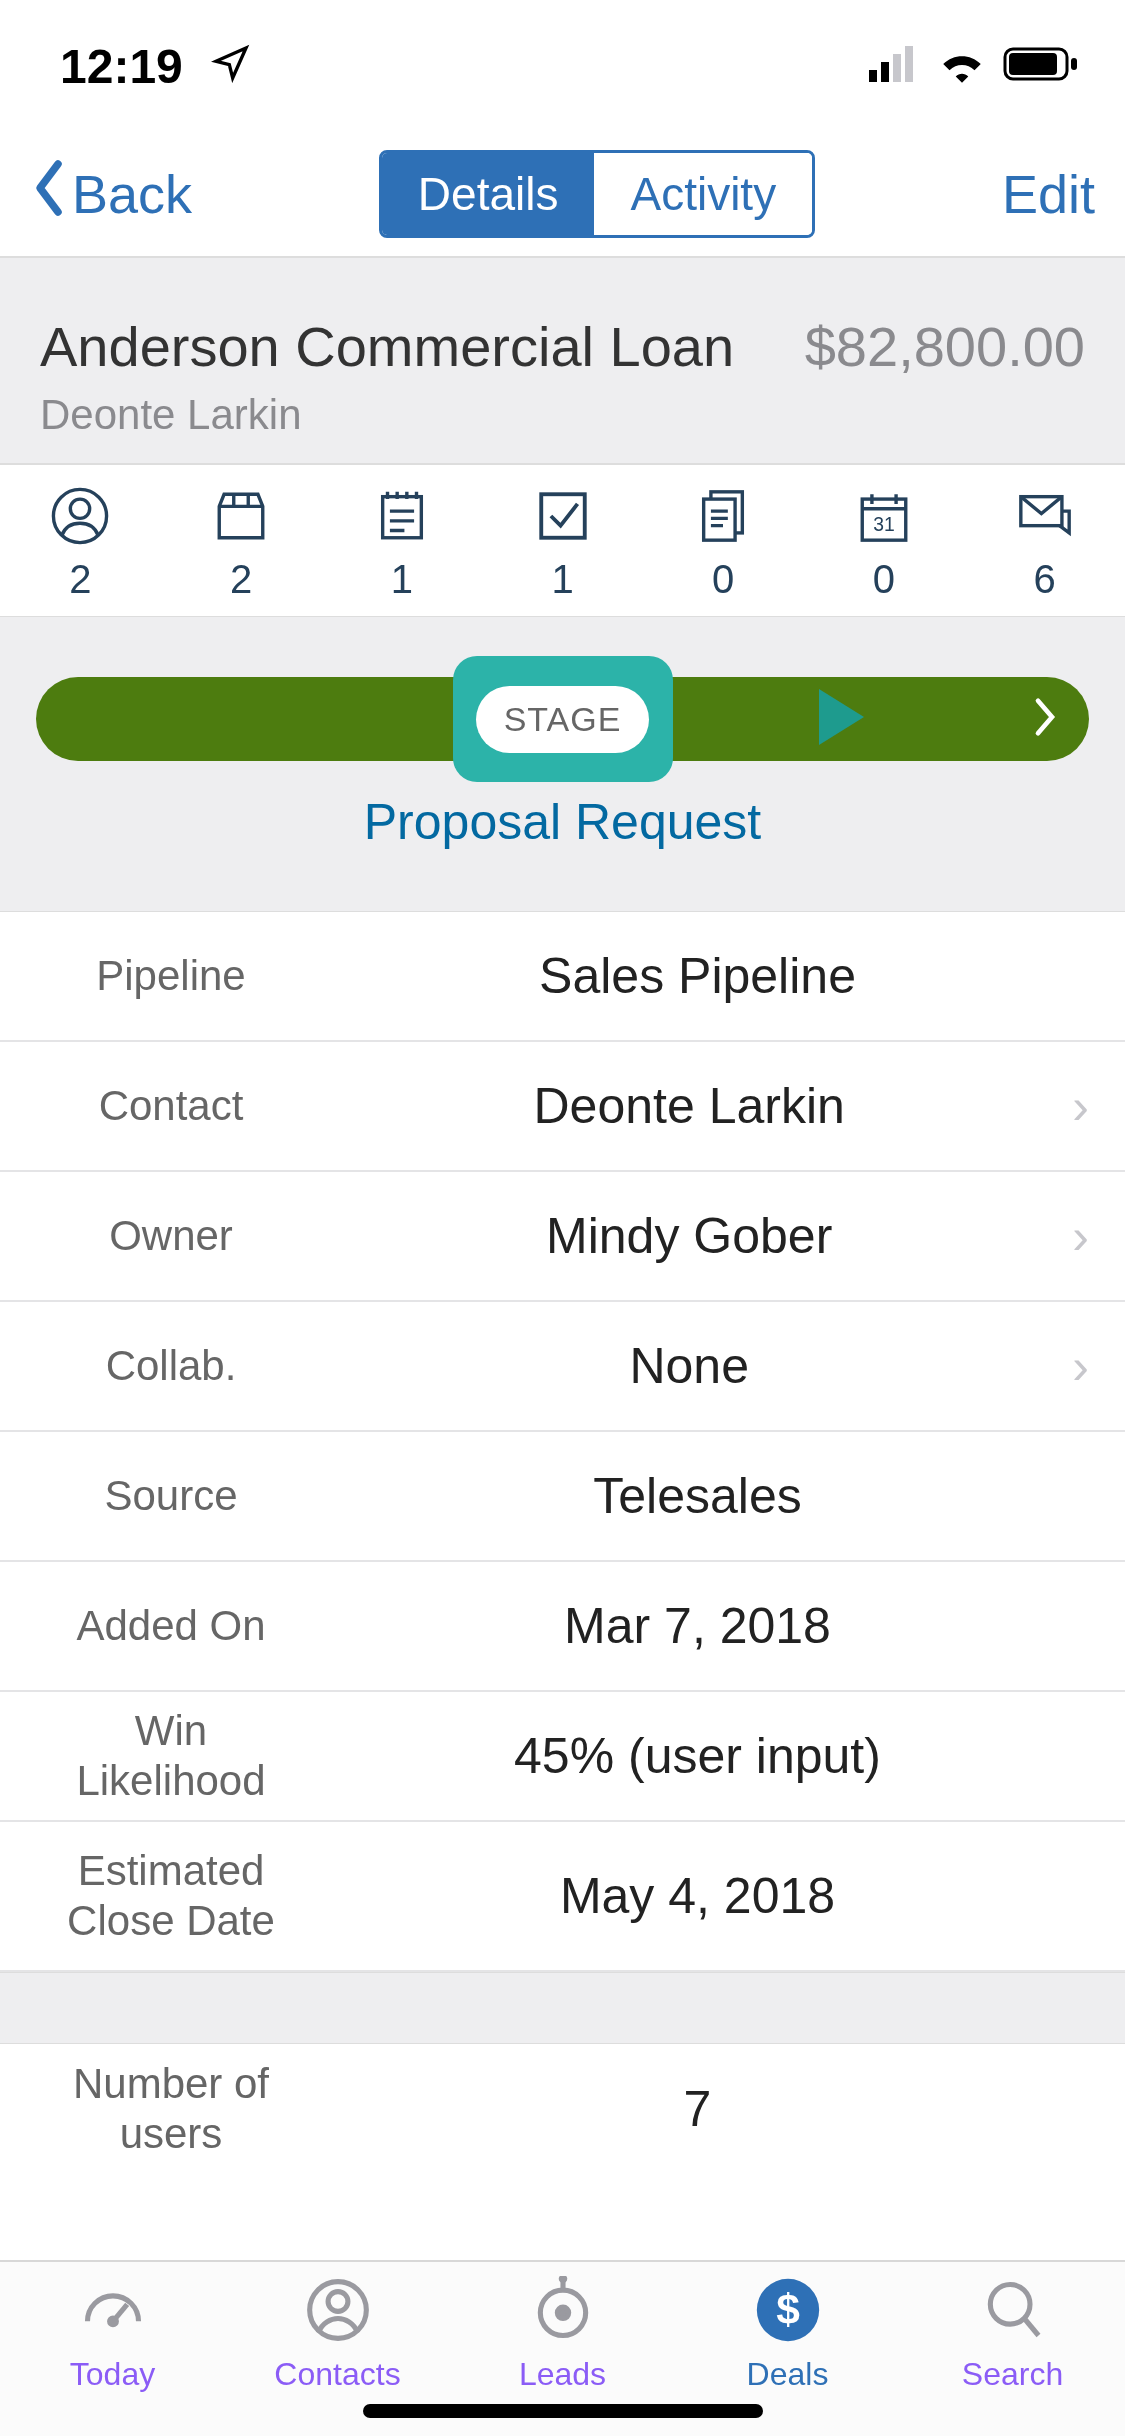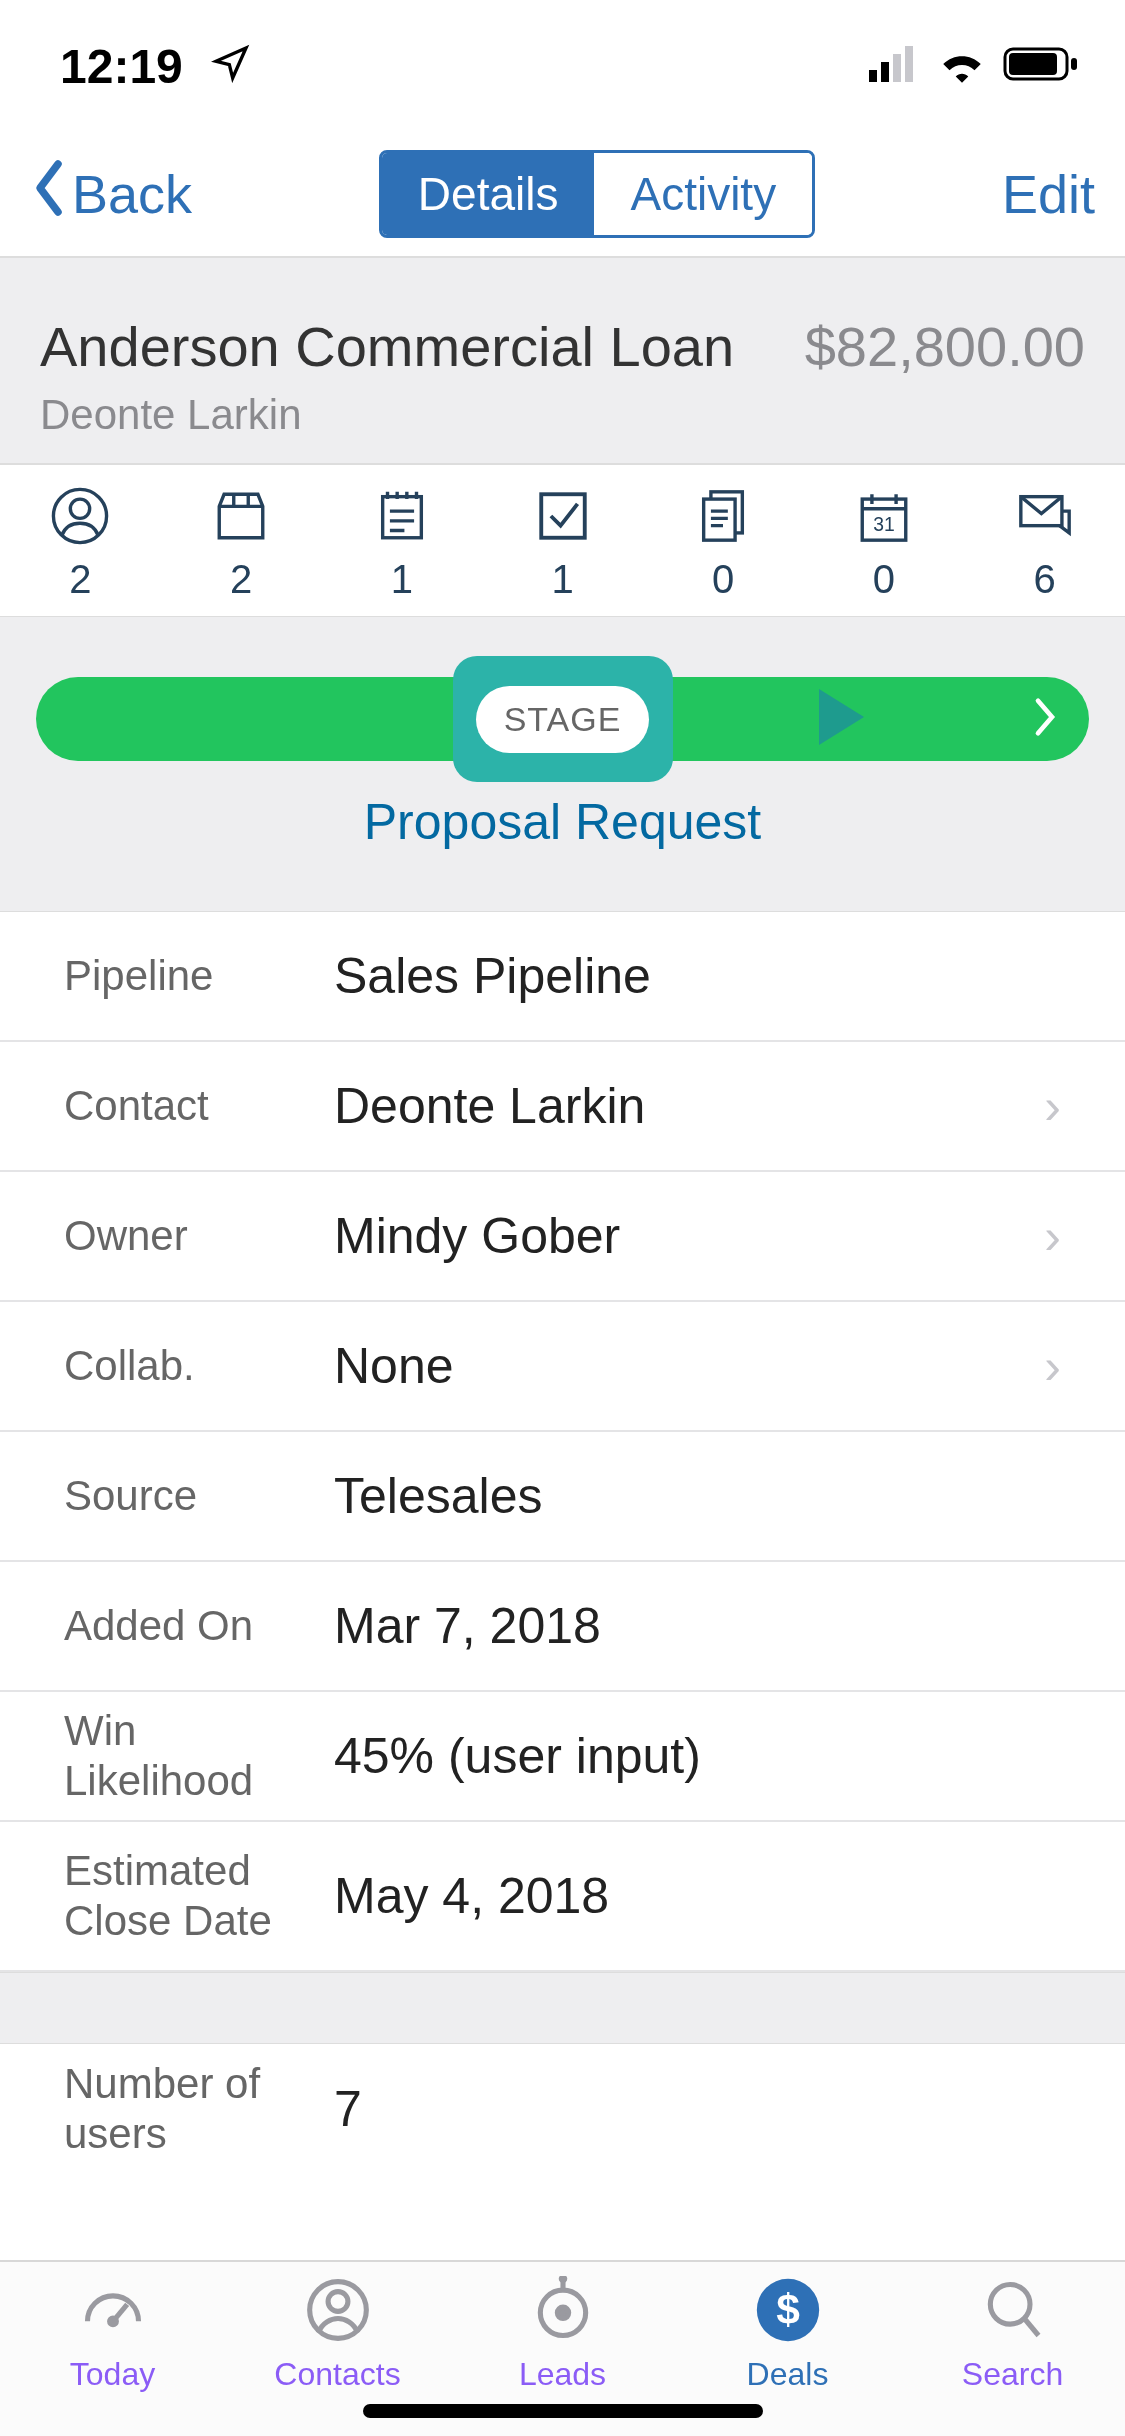--- a/index.html
+++ b/index.html
@@ -17,27 +17,27 @@
   .header-section { background: #eeeef0; padding: 56px 40px 24px 40px; border-bottom: 1px solid #ddd; }
   .header-top { display: flex; justify-content: space-between; align-items: baseline; }
   .deal-title { font-size: 56px; color: #333; }
   .deal-amount { font-size: 56px; color: #8a8a8e; }
   .deal-contact { font-size: 42px; color: #8a8a8e; margin-top: 12px; }
   .counts-row { display: flex; background: #fff; border-top: 1px solid #ddd; border-bottom: 1px solid #ddd; }
   .count-item { flex: 1; display: flex; flex-direction: column; align-items: center; padding: 22px 0 14px 0; gap: 8px; cursor:pointer; }
   .count-item svg { width: 58px; height: 58px; }
   .count-val { font-size: 40px; color: #25415b; }
   .stage-section { background: #eeeef0; padding: 60px 36px 60px 36px; border-bottom: 1px solid #ddd; position: relative; }
-  .stage-bar { height: 84px; background: #22c55e; border-radius: 42px; position: relative; display:flex; align-items:center; justify-content:flex-end; padding-right:30px; }
+  .stage-bar { height: 84px; background: #4d7c0f; border-radius: 42px; position: relative; display:flex; align-items:center; justify-content:flex-end; padding-right:30px; }
   .stage-pill-box { position: absolute; left: 50%; top: 50%; transform: translate(-50%, -50%); width: 220px; height: 126px; background: #2cb3a9; border-radius: 24px; display:flex; align-items:center; justify-content:center; }
   .stage-pill { background: #fff; color: #666; font-size: 34px; font-weight: 500; padding: 14px 28px; border-radius: 40px; letter-spacing: 1px; }
   .stage-arrow { position:absolute; left: 62%; top: 50%; transform: translateY(-50%); }
   .stage-name { text-align: center; font-size: 50px; color: #0369a1; margin-top: 32px; }
   .details-list { background: #fff; }
-  .detail-row { display: flex; align-items: center; padding: 0 64px; min-height: 130px; border-bottom: 2px solid #e4e4e6; }
+  .detail-row { display: flex; align-items: center; padding: 0 36px; min-height: 130px; border-bottom: 2px solid #e4e4e6; text-align: center; }
   .detail-row:first-child { border-top: none; }
   .detail-label { width: 270px; font-size: 42px; color: #666; line-height: 1.2; }
   .detail-value { flex: 1; font-size: 50px; color: #222; }
   .chevron { color: #c7c7cc; font-size: 50px; }
   .section-gap { height: 72px; background: #eeeef0; border-top: 1px solid #ddd; border-bottom: 1px solid #ddd; }
   .tab-bar { position: absolute; bottom: 0; left:0; right:0; height: 176px; border-top: 2px solid #d8d8d8; background: #fbfbfb; display: flex; padding-bottom: 30px; }
   .tab-item { flex: 1; display: flex; flex-direction: column; align-items: center; justify-content: center; gap: 8px; cursor:pointer; }
   .tab-item svg { width: 68px; height: 68px; }
   .tab-label { font-size: 32px; color: #8b5cf6; }
   .tab-active .tab-label { color: #2e70b6; }

